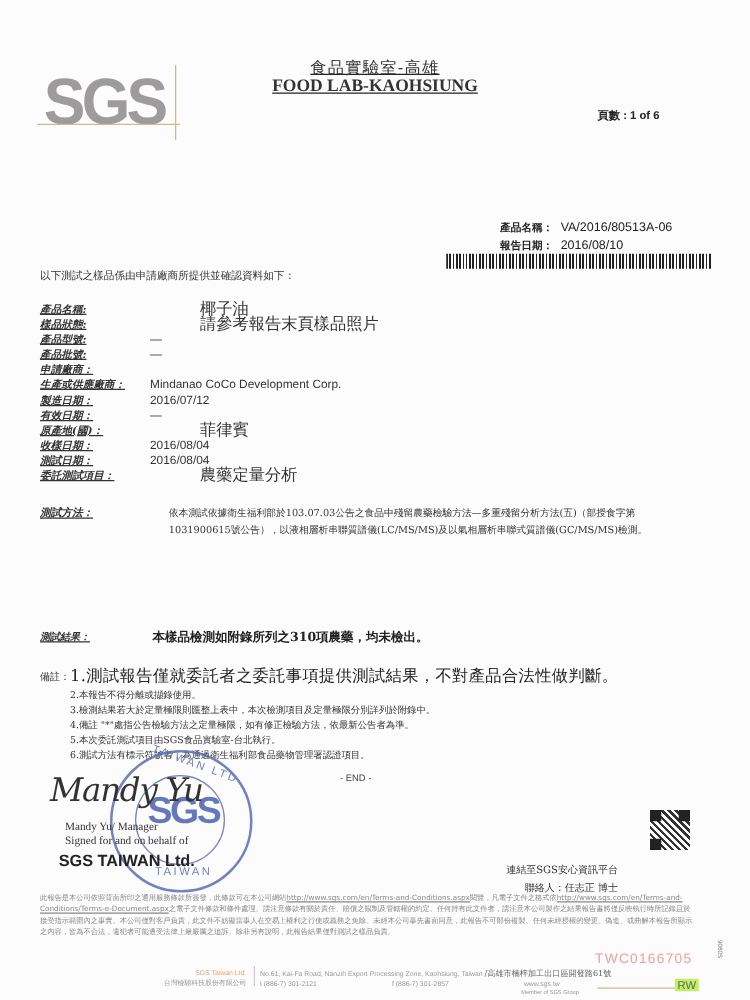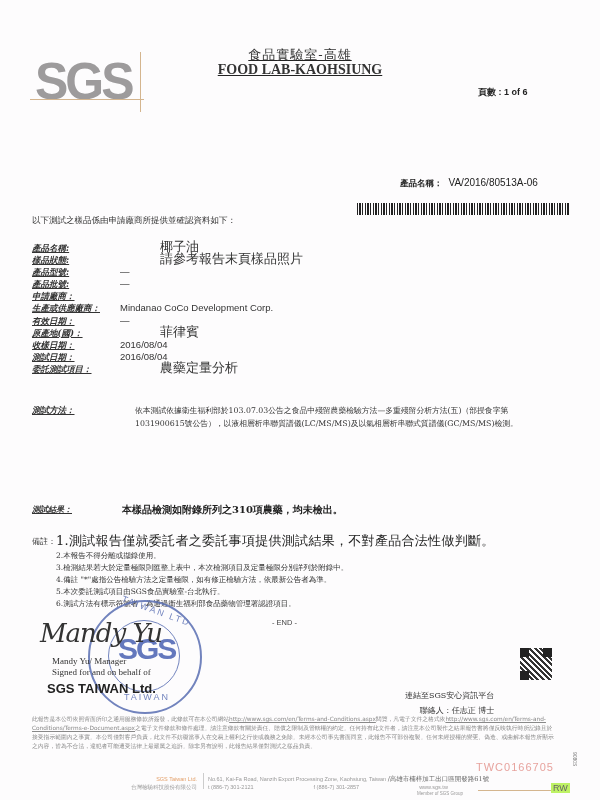--- a/index.html
+++ b/index.html
@@ -81,21 +81,21 @@
   .disclaimer .url { text-decoration: underline; }
   .twc { left: 476px; top: 761px; font-family: "Liberation Sans", sans-serif; font-size: 11px; letter-spacing: 1px; color: #e7a39e; }
   .side-code { left: 572px; top: 752px; font-size: 5px; color: #777; writing-mode: vertical-rl; font-family: "Liberation Sans", sans-serif; }
   .footer-left { left: 72px; top: 775px; text-align: right; width: 125px; font-size: 5.5px; line-height: 8px; color: #999; }
   .footer-left .co { color: #e3a06a; font-family: "Liberation Sans", sans-serif; }
   .footer-divider { left: 203px; top: 773px; width: 1px; height: 16px; background: #ccc; }
   .footer-addr { left: 208px; top: 775px; font-family: "Liberation Sans", sans-serif; font-size: 5.5px; line-height: 8px; color: #999; white-space: nowrap; }
   .footer-addr .zh { font-family: "DejaVu Serif", serif; font-size: 6.5px; color: #666; }
   .footer-phones span { display: inline-block; margin-right: 60px; }
   .rw-line { left: 478px; top: 790px; width: 80px; height: 1px; background: #d4b58e; }
-  .rw { left: 540px; top: 783px; font-family: "Liberation Sans", sans-serif; font-size: 9px; color: #666; background: #bef264; padding: 0 2px; margin-left: 11px; }
+  .rw { left: 540px; top: 783px; font-family: "Liberation Sans", sans-serif; font-size: 9px; color: #666; background: #bef264; padding: 0 2px; }
   .member { left: 417px; top: 791px; font-family: "Liberation Sans", sans-serif; font-size: 4.5px; color: #999; }
 </style>
 </head>
 <body>
 
 <div class="abs logo">
   <span class="logo-text">SGS</span>
   <div class="logo-hline"></div>
   <div class="logo-vline"></div>
 </div>
@@ -107,20 +107,23 @@
 
 <div class="abs page-num">
   <span>頁數</span>
   <span>: 1 of 6</span>
 </div>
 
 <div class="abs report-info">
   <div>
     <span class="lbl">產品名稱：</span><span>VA/2016/80513A-06</span>
   </div>
+  <div>
+    <span class="lbl">報告日期：</span><span>2016/08/10</span>
+  </div>
 </div>
 <div class="abs barcode"></div>
 
 <div class="abs intro">以下測試之樣品係由申請廠商所提供並確認資料如下：</div>
 
 <div class="abs fields">
   <div class="field-row">
       <span class="field-label">產品名稱:</span>
       <span class="field-value zh">椰子油</span>
     </div>
@@ -136,20 +139,24 @@
       <span class="field-label">產品批號:</span>
       <span class="field-value">—</span>
     </div>
   <div class="field-row">
       <span class="field-label">申請廠商：</span>
       <span class="field-value"></span>
     </div>
   <div class="field-row">
       <span class="field-label">生產或供應廠商：</span>
       <span class="field-value">Mindanao CoCo Development Corp.</span>
+    </div>
+  <div class="field-row">
+      <span class="field-label">製造日期：</span>
+      <span class="field-value">2016/07/12</span>
     </div>
   <div class="field-row">
       <span class="field-label">有效日期：</span>
       <span class="field-value">—</span>
     </div>
   <div class="field-row">
       <span class="field-label">原產地(國)：</span>
       <span class="field-value zh">菲律賓</span>
     </div>
   <div class="field-row">

